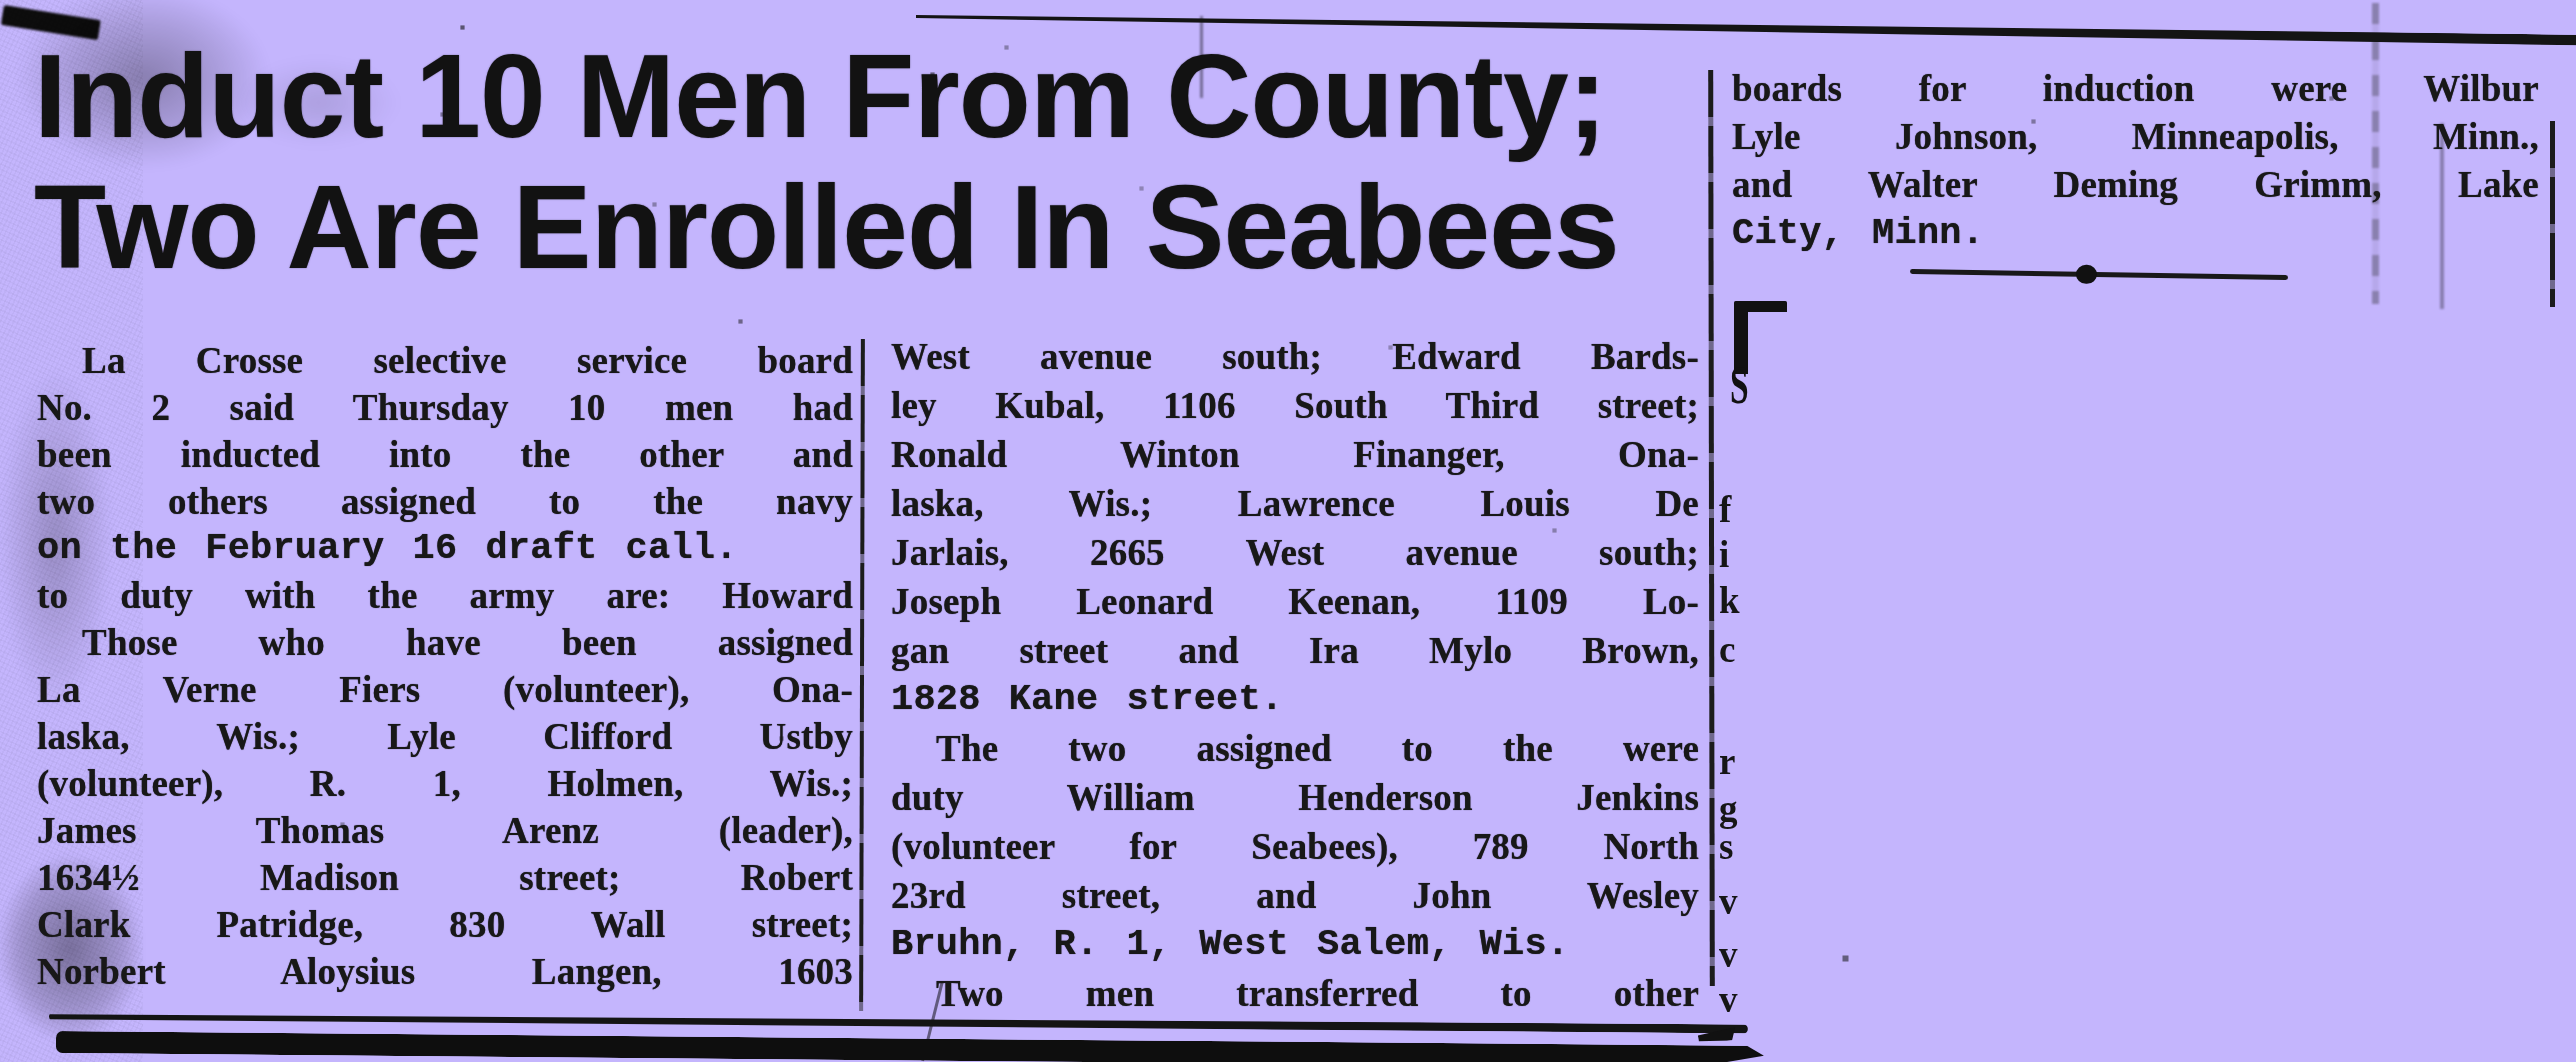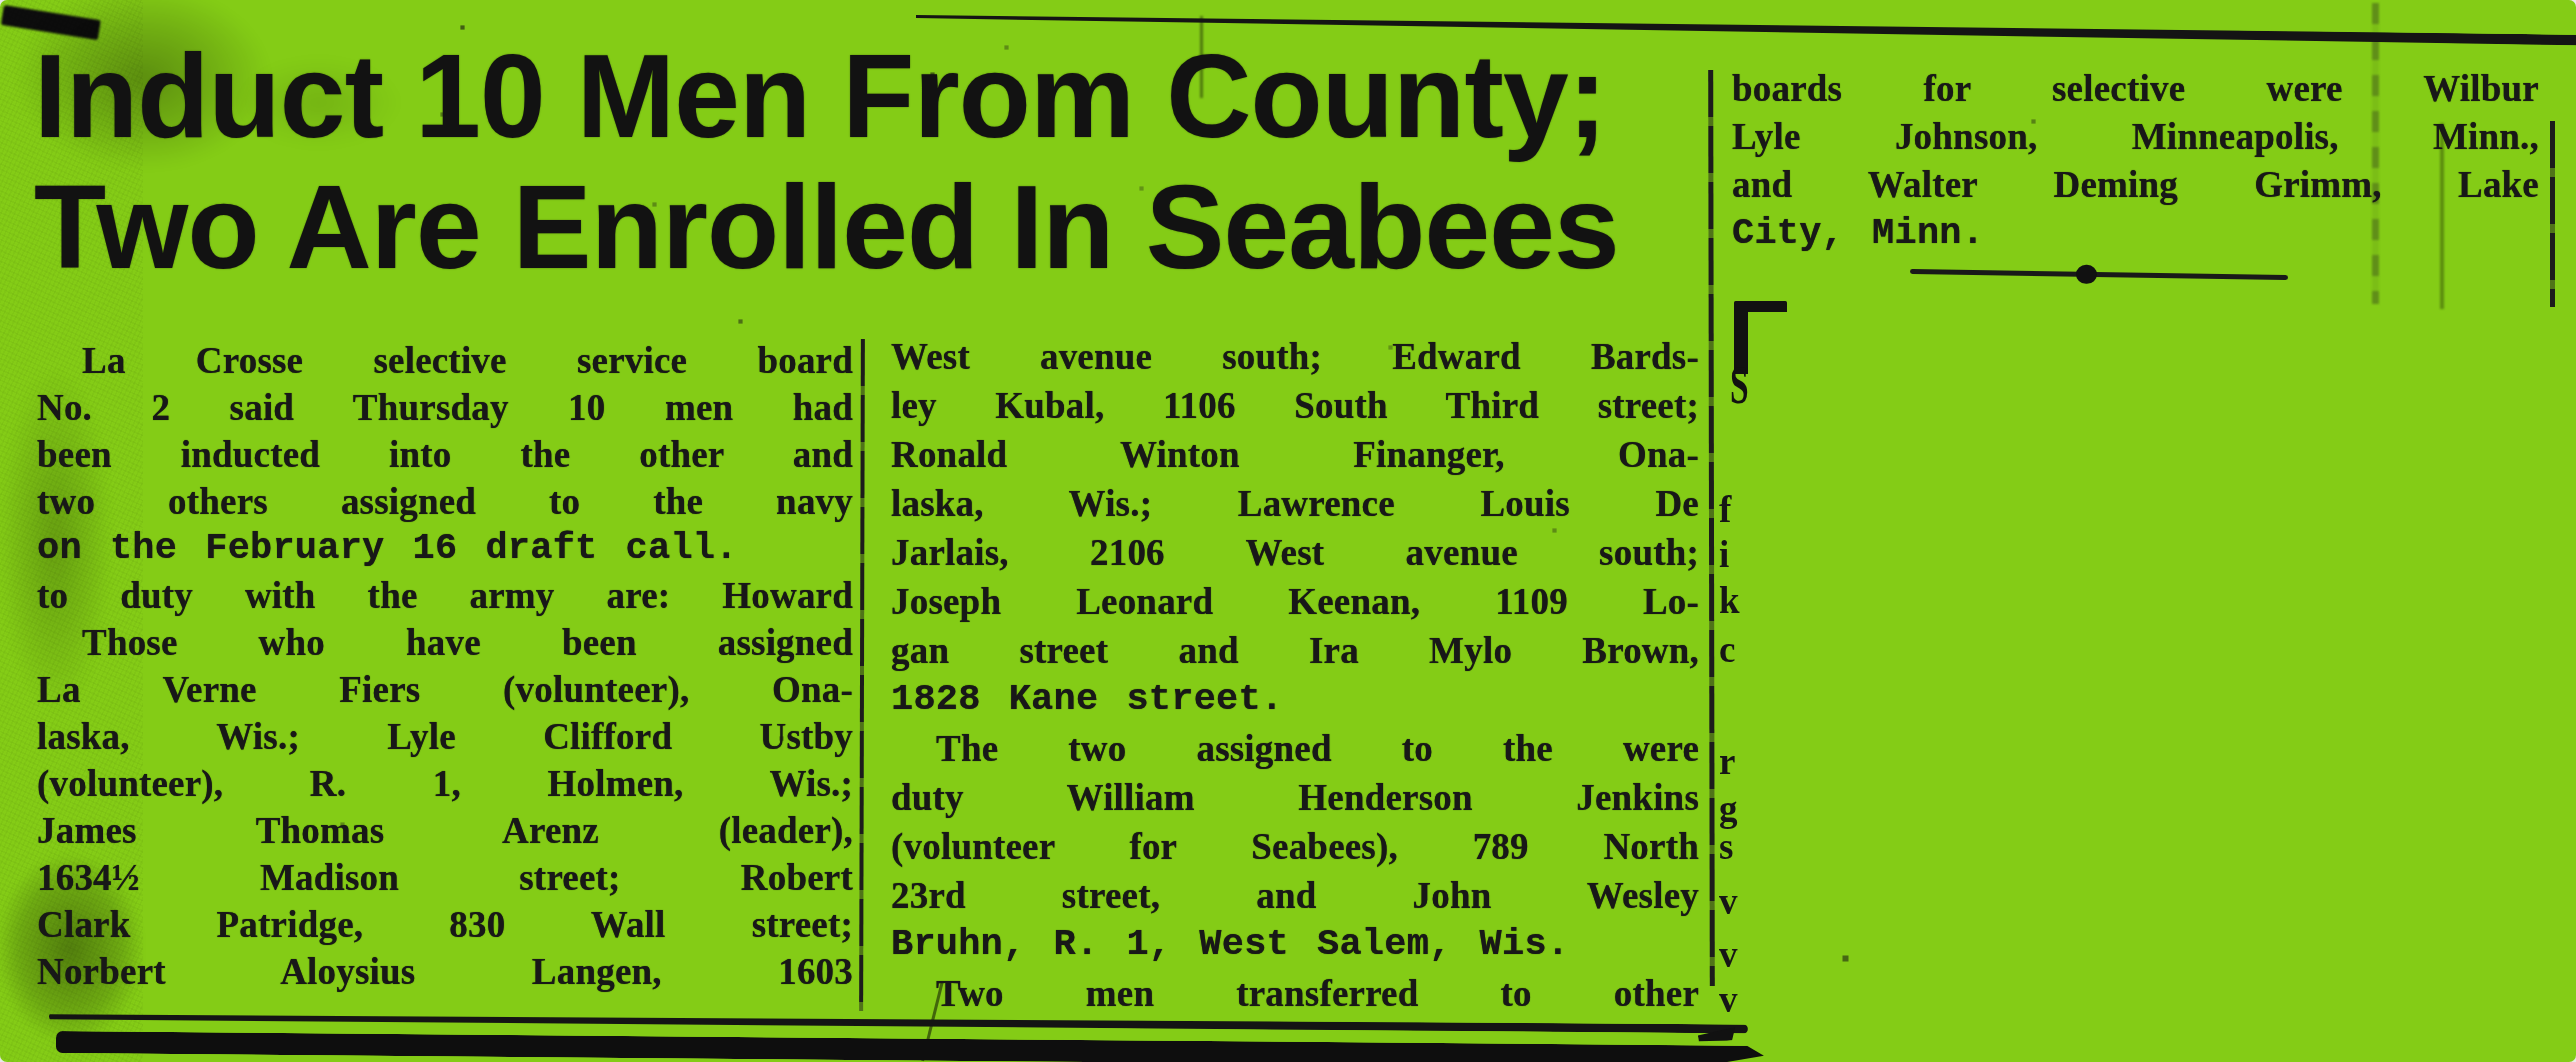--- a/index.html
+++ b/index.html
@@ -1,21 +1,20 @@
 <!DOCTYPE html>
 <html style="font-size:13px"><head>
 <meta charset="utf-8">
 <style>
   html,body{margin:0;padding:0;background:#e8e8e8;}
   .page{
     position:relative;width:2576px;height:1062px;overflow:hidden;
-    background:#84cc16;
+    background:#c4b5fd;
     font-family:"Liberation Serif","DejaVu Serif",serif;
     color:#161616;
-    border-radius:7px;
   }
   
   .headline{
     position:absolute;left:34px;top:31px;width:1644px;
     font-family:"Liberation Sans","DejaVu Sans",sans-serif;
     font-weight:700;font-size:118px;line-height:131px;
     letter-spacing:-0.8px;color:#121212;white-space:nowrap;
     text-shadow:0 0 1.6px rgba(0,0,0,.45);
   }
   
@@ -128,33 +127,33 @@
       <div class="bodyline">James Thomas Arenz (leader),</div>
       <div class="bodyline">1634½ Madison street; Robert</div>
       <div class="bodyline">Clark Patridge, 830 Wall street;</div>
       <div class="bodyline">Norbert Aloysius Langen, 1603</div>
     </div>
   <div class="col col-middle">
       <div class="bodyline">West avenue south; Edward Bards-</div>
       <div class="bodyline">ley Kubal, 1106 South Third street;</div>
       <div class="bodyline">Ronald Winton Finanger, Ona-</div>
       <div class="bodyline">laska, Wis.; Lawrence Louis De</div>
-      <div class="bodyline">Jarlais, 2106 West avenue south;</div>
+      <div class="bodyline">Jarlais, 2665 West avenue south;</div>
       <div class="bodyline">Joseph Leonard Keenan, 1109 Lo-</div>
       <div class="bodyline">gan street and Ira Mylo Brown,</div>
       <div class="bodyline para-end">1828 Kane street.</div>
       <div class="bodyline indent">The two assigned to the were</div>
       <div class="bodyline">duty William Henderson Jenkins</div>
       <div class="bodyline">(volunteer for Seabees), 789 North</div>
       <div class="bodyline">23rd street, and John Wesley</div>
       <div class="bodyline para-end">Bruhn, R. 1, West Salem, Wis.</div>
       <div class="bodyline indent">Two men transferred to other</div>
     </div>
   <div class="col col-right">
-      <div class="bodyline">boards for selective were Wilbur</div>
+      <div class="bodyline">boards for induction were Wilbur</div>
       <div class="bodyline">Lyle Johnson, Minneapolis, Minn.,</div>
       <div class="bodyline">and Walter Deming Grimm, Lake</div>
       <div class="bodyline para-end">City, Minn.</div>
     </div>
 
   <div class="divider">
     <div class="dot"></div>
   </div>
 
   <div class="frag-bracket"></div>

